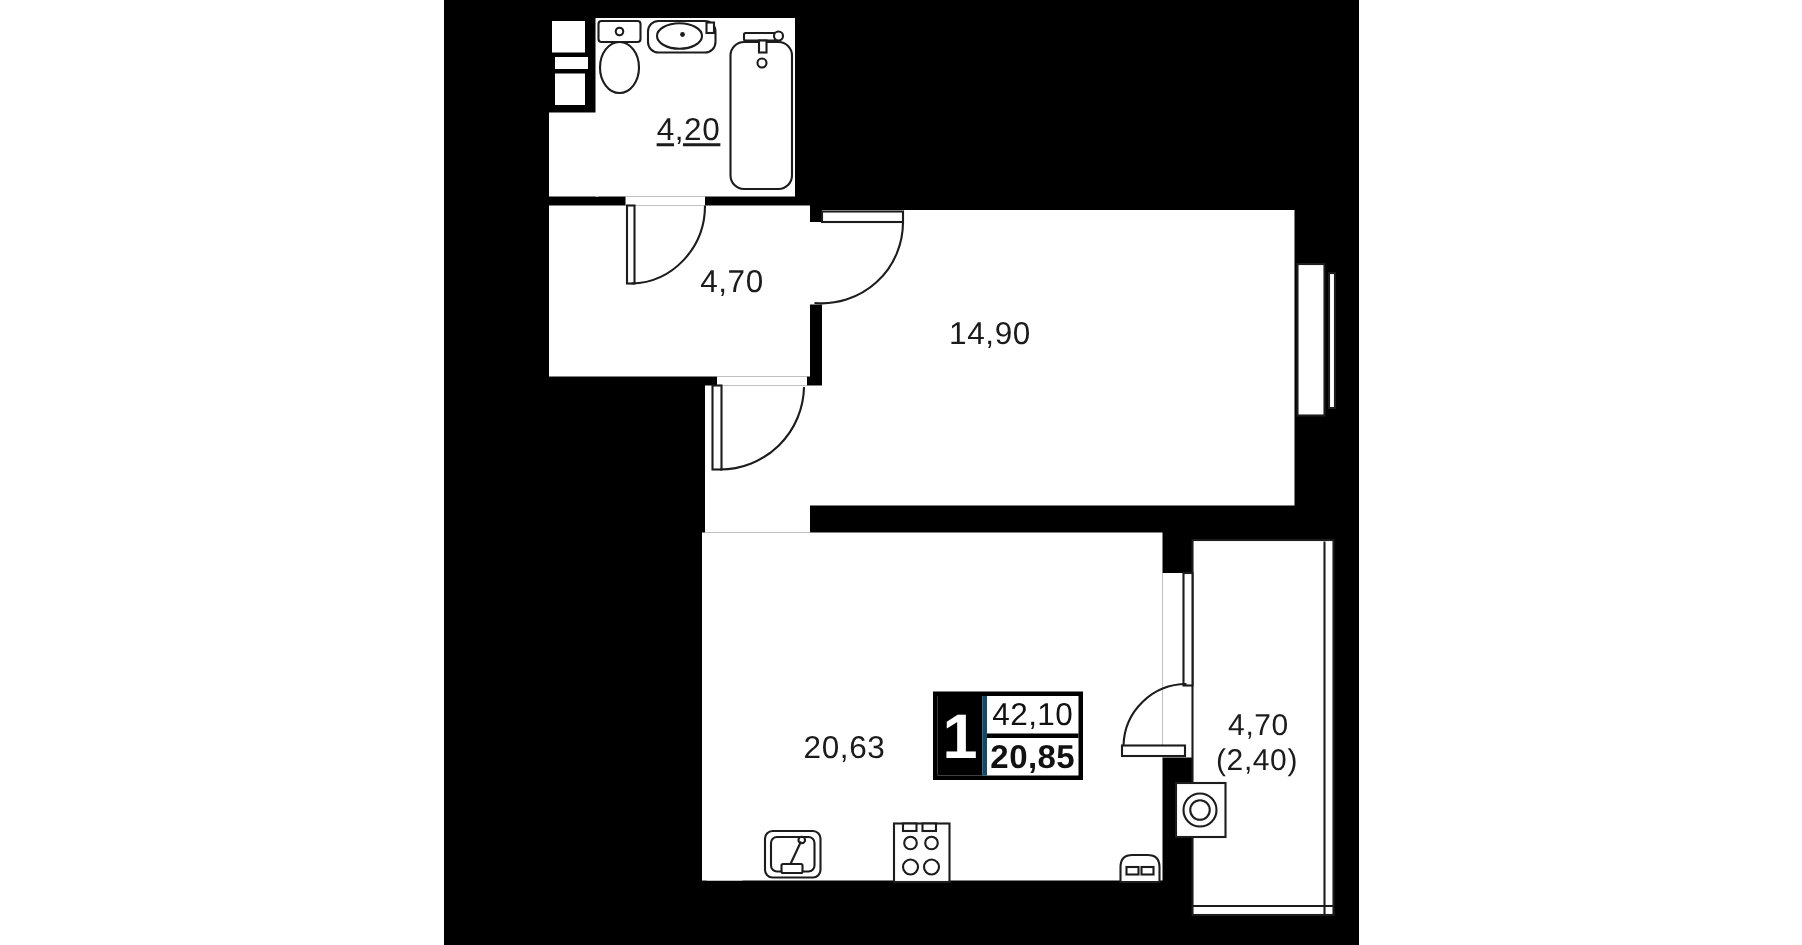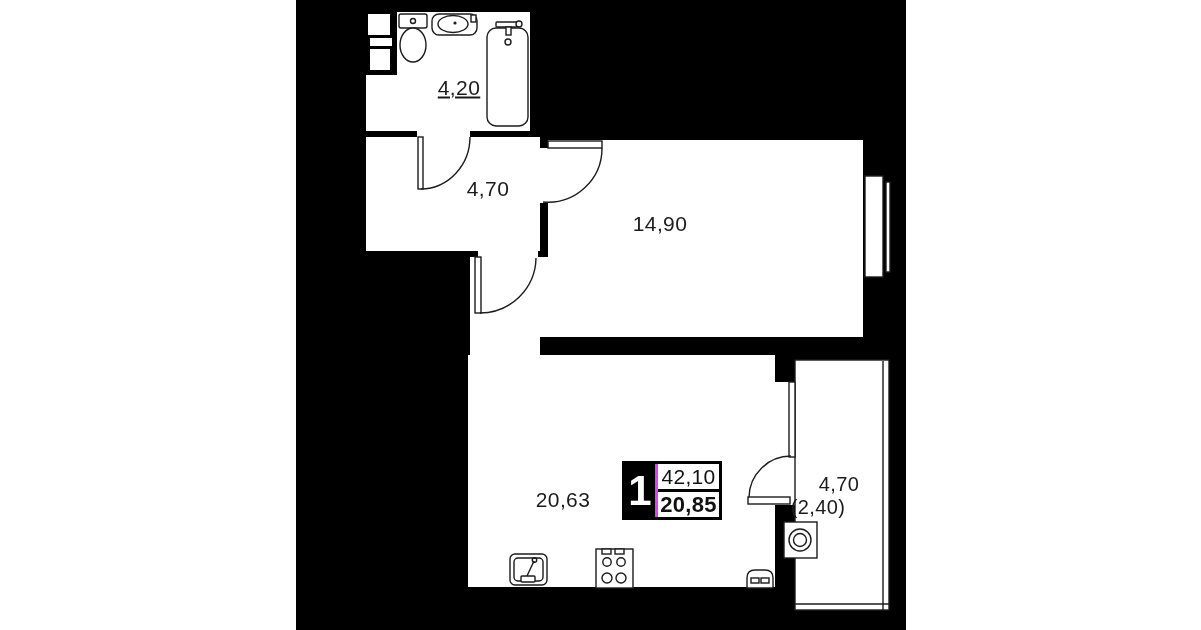--- a/index.html
+++ b/index.html
@@ -37,21 +37,21 @@
     background:#ffffff;
     display:flex;
   }
   .legend-num{
     width:30px;
     background:#000;
     color:#fff;
     display:flex;align-items:center;justify-content:center;
     font-size:42px;font-weight:600;line-height:1;
   }
-  .legend-col{flex:1;display:flex;flex-direction:column;border-left:3px solid #d946ef;}
+  .legend-col{flex:1;display:flex;flex-direction:column;border-left:3px solid #0c4a6e;}
   .legend-cell{
     flex:1;
     display:flex;align-items:center;justify-content:center;
     font-size:21px;line-height:1;color:#111;
     letter-spacing:0.3px;
   }
   .legend-cell.top{border-bottom:3px solid #000;}
   .legend-cell.bottom{font-weight:700;font-size:22px;}
 </style>
 </head>
@@ -167,21 +167,21 @@
   <div class="room-label" style="left:459px;top:87px;text-decoration:underline;">4,20</div>
 
   <div class="room-label" style="left:488px;top:188px;">4,70</div>
 
   <div class="room-label" style="left:630px;top:223px;margin-left:30px;">14,90</div>
 
   <div class="room-label" style="left:563px;top:499px;">20,63</div>
 
   <div class="room-label small" style="left:839px;top:484px;">4,70</div>
 
-  <div class="room-label small" style="left:818px;top:507px;">(2,40)</div>
+  <div class="room-label small" style="left:838px;top:507px;">(2,40)</div>
 
   <div class="legend">
     <div class="legend-num">1</div>
     <div class="legend-col">
       <div class="legend-cell top">42,10</div>
       <div class="legend-cell bottom">20,85</div>
     </div>
   </div>
 
 </div>

